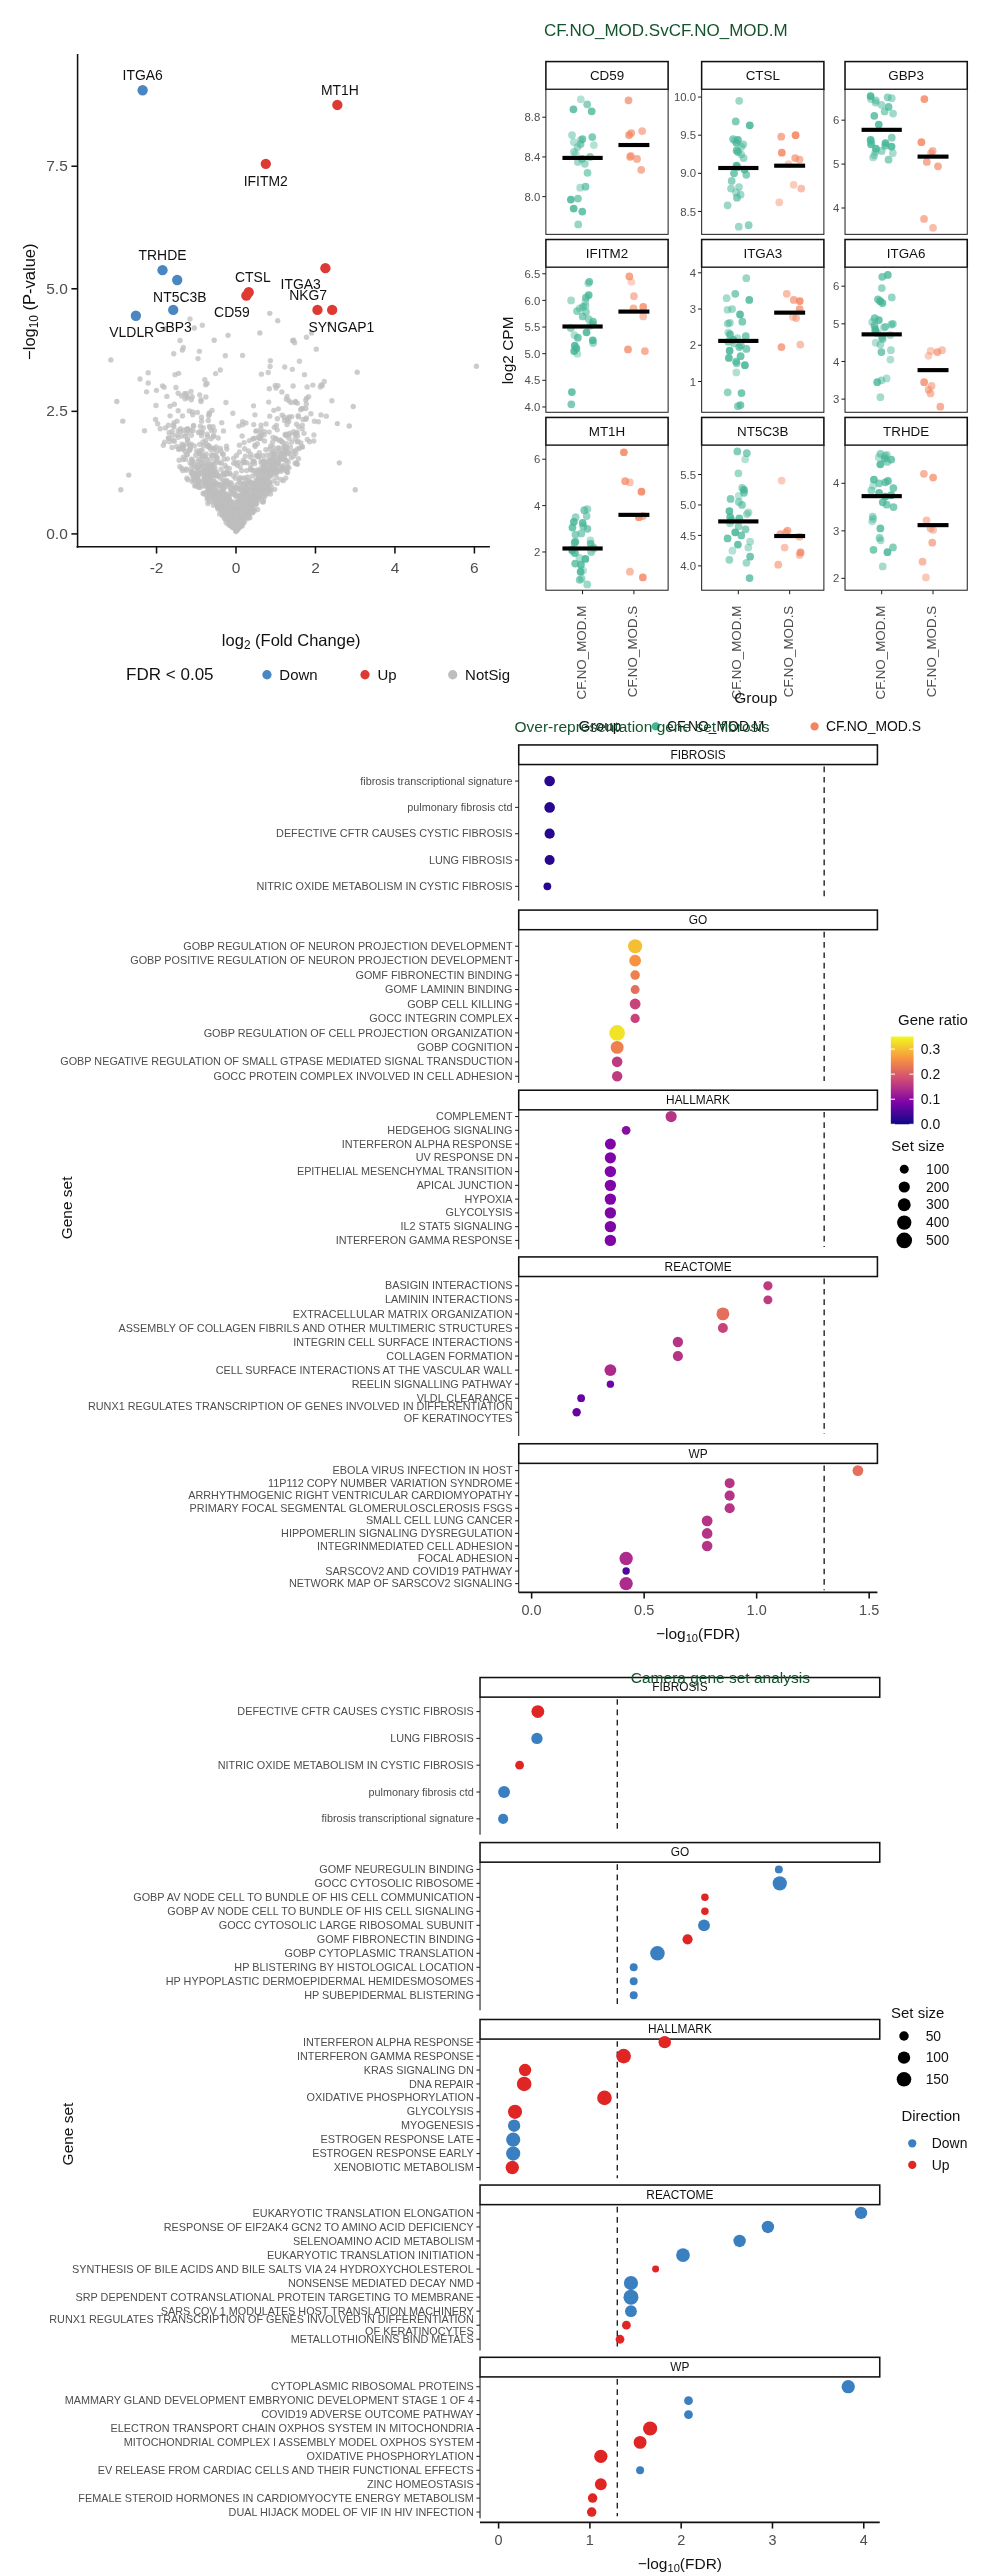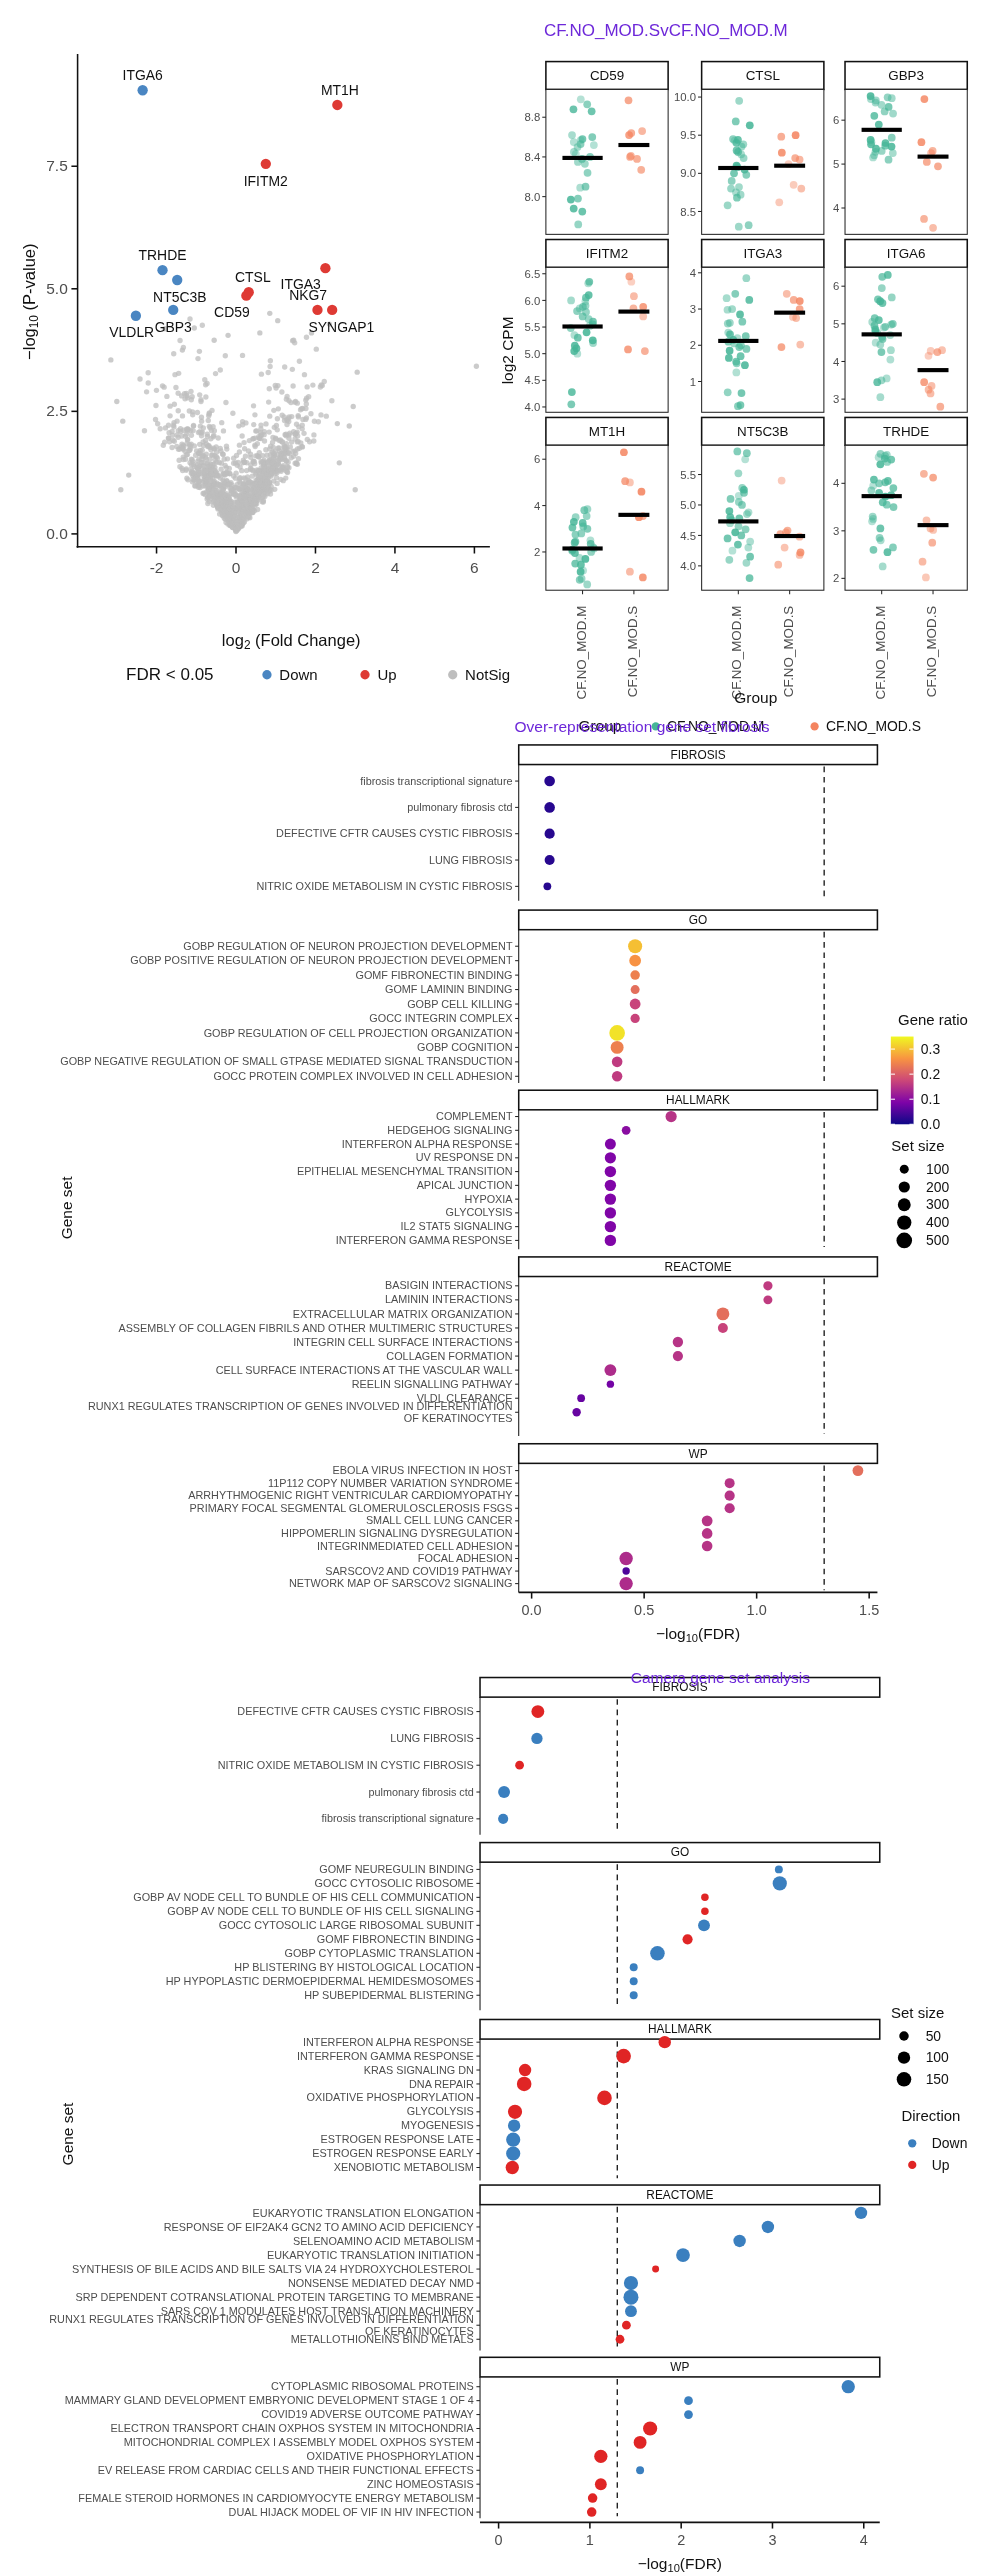--- a/index.html
+++ b/index.html
@@ -1,19 +1,19 @@
 <!DOCTYPE html>
 <html style="font-size:8.3px"><head>
 <meta charset="utf-8">
 <style>
   html,body{margin:0;padding:0;background:#fff;}
   #page{position:relative;width:991px;height:2576px;background:#fff;
         font-family:"Liberation Sans",sans-serif;overflow:hidden;}
   .chart-svg{position:absolute;}
-  .chart-title{position:absolute;color:#6d28d9;font-family:"Liberation Sans",sans-serif;}
+  .chart-title{position:absolute;color:#14532d;font-family:"Liberation Sans",sans-serif;}
   #strip-title{left:544px;top:20.6px;font-size:17px;}
   #ora-title{left:433px;top:718px;width:418px;text-align:center;font-size:15.5px;}
   #camera-title{left:392px;top:1669px;width:418px;text-align:right;font-size:15.5px;}
 </style>
 </head>
 <body>
 <div id="page">
 
 <svg id="volcano-svg" class="chart-svg" style="left:10.3px;top:41px;" width="516" height="702" viewBox="0 0 1000 1360">
       <g>

